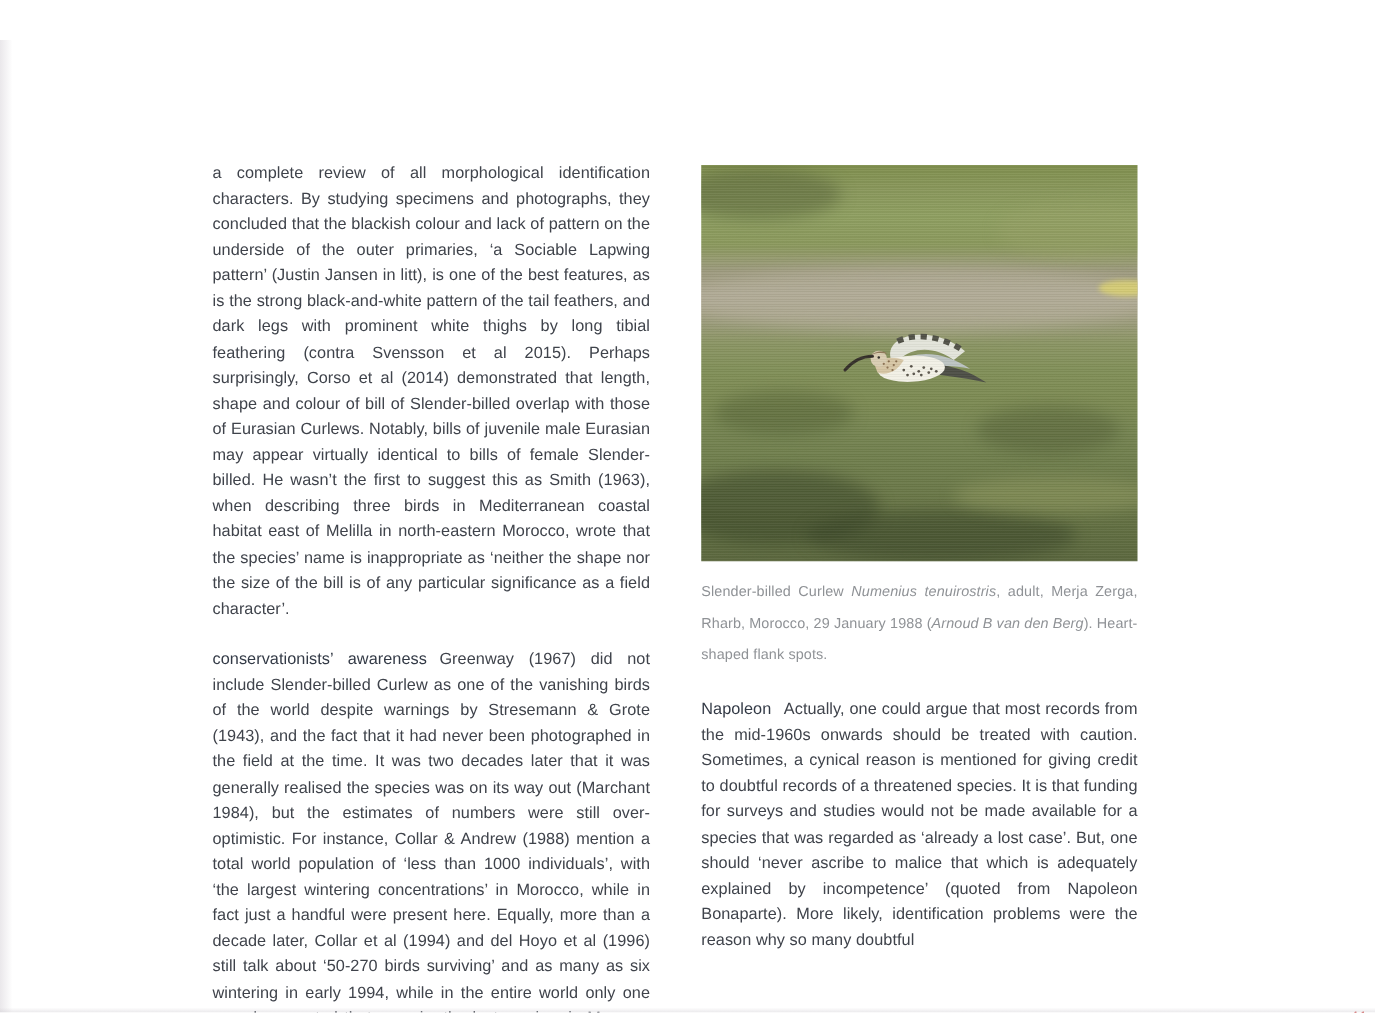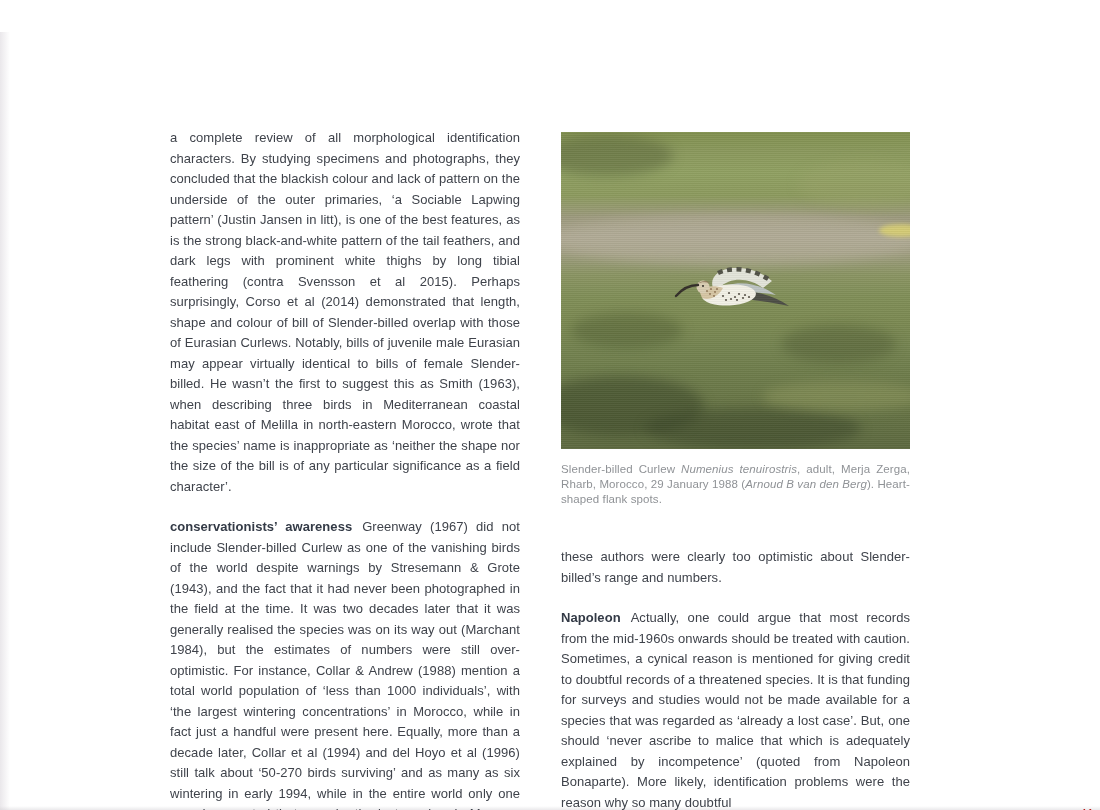--- a/index.html
+++ b/index.html
@@ -33,21 +33,21 @@
     text-align:justify;
     letter-spacing:0.05px;
   }
   .col-left{ left:170px; top:96px;  width:350px; }
   .col-right{ left:561px; top:100px; width:349px; }
 
   .col p{ margin:0; }
   .para-gap{ margin-top:20px !important; }
 
   .section-heading{
-    font-weight:700;
+    font-weight:400;
     color:#333a46;
     margin-right:10px;
   }
 
   
   .photo{
     position:relative;
     width:349px;height:317px;
     overflow:hidden;
     background:linear-gradient(180deg,
@@ -94,21 +94,21 @@
     left:112px; top:130px;
     width:122px; height:58px;
   }
 
   
   .caption{
     margin-top:13px !important;
     width:349px;
     color:#8f9296;
     font-size:11.5px;
-    line-height:15px;
+    line-height:25px;
     text-align:justify;
     letter-spacing:0.1px;
   }
   .caption em{ font-style:italic; }
 
   .rc-p1{ margin-top:40px !important; }
 
   .page-number{
     position:absolute;
     left:1064px; top:774px;
@@ -183,19 +183,18 @@
           <circle cx="64" cy="38" r="1.1"></circle>
             <circle cx="72" cy="33" r="1.1"></circle>
           <circle cx="76" cy="35" r="1.1"></circle>
             <circle cx="53" cy="38" r="1.1"></circle>
         </g>
       </svg>
     </div>
 
     <p class="caption"><span>Slender-billed Curlew </span><em>Numenius tenuirostris</em><span>, adult, Merja Zerga, Rharb, Morocco, 29 January 1988 (</span><em>Arnoud B van den Berg</em><span>). Heart-shaped flank spots.</span></p>
 
-    <p class="rc-p1">these authors were clearly too optimistic about Slender-billed’s range and numbers.</p>
     <p class="para-gap"><strong class="section-heading">Napoleon</strong><span>Actually, one could argue that most records from the mid-1960s onwards should be treated with caution. Sometimes, a cynical reason is mentioned for giving credit to doubtful records of a threatened species. It is that funding for surveys and studies would not be made available for a species that was regarded as ‘already a lost case’. But, one should ‘never ascribe to malice that which is adequately explained by incompetence’ (quoted from Napoleon Bonaparte). More likely, identification problems were the reason why so many doubtful</span></p>
   </div>
 
   <div class="page-number">41</div>
 
 </div>
 
 </body></html>

